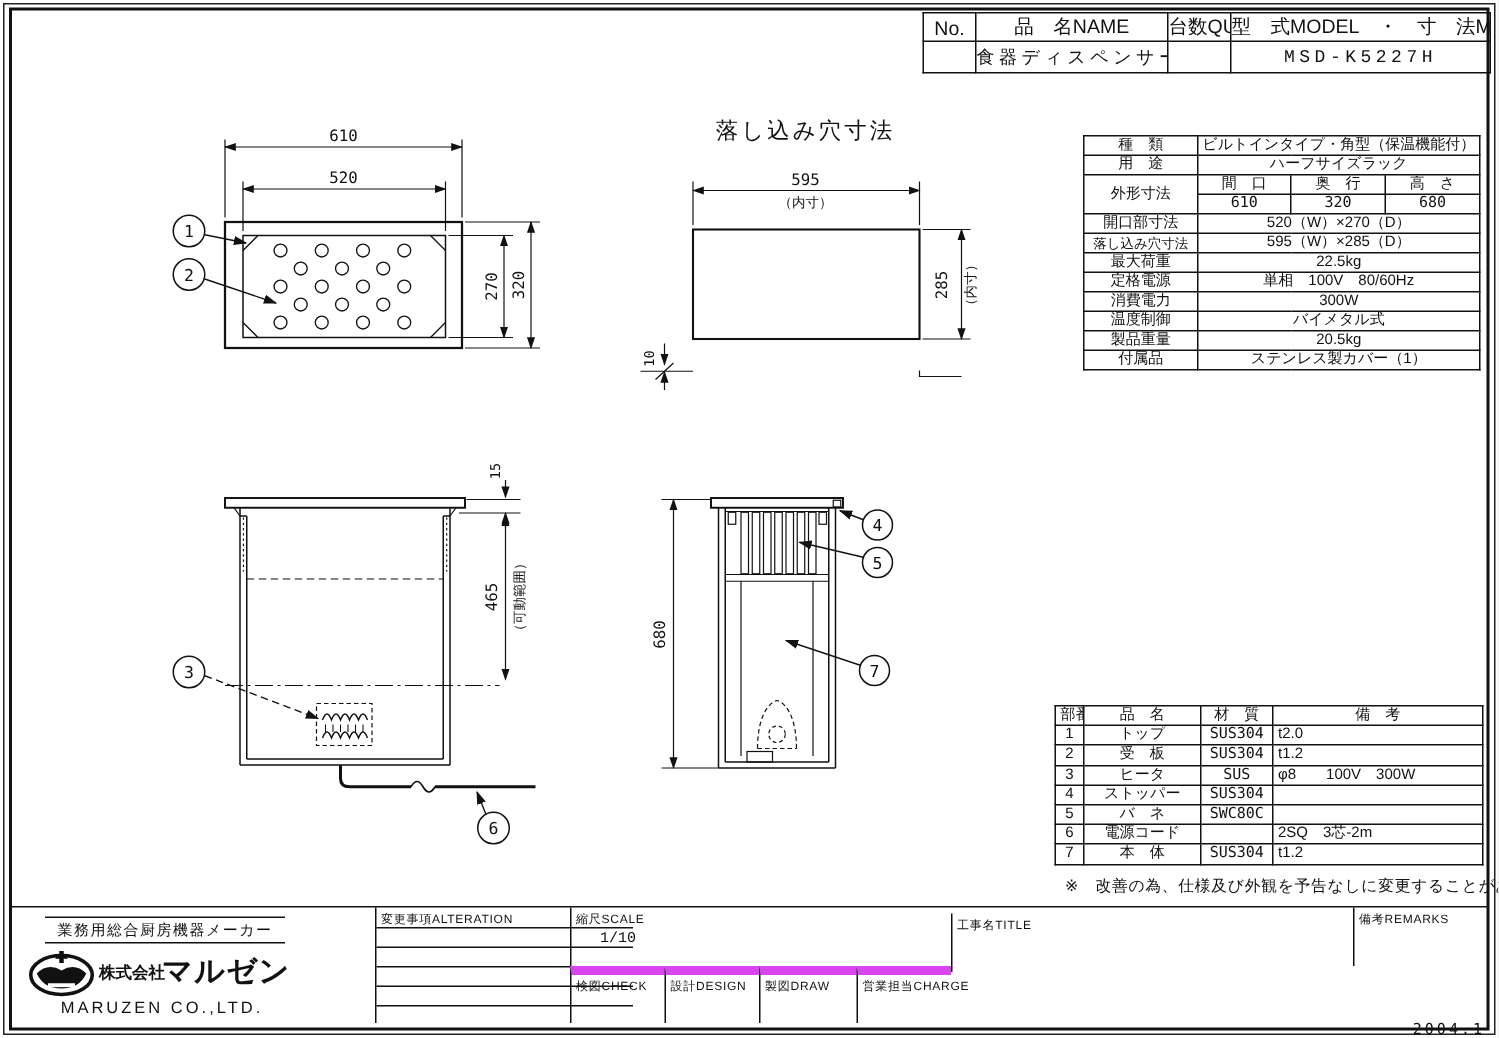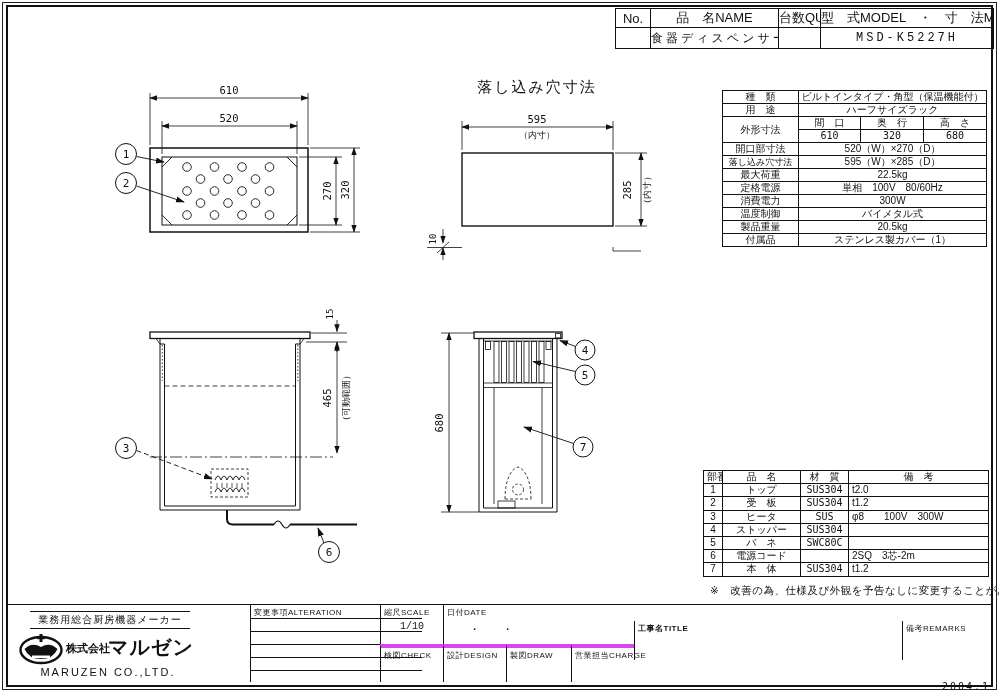--- a/index.html
+++ b/index.html
@@ -27,21 +27,21 @@
   table.parts td{border:1px solid #111;padding:0 3px;white-space:nowrap;overflow:hidden;
                  height:12.2px;line-height:12.2px;}
   .tc{text-align:center;} .tl{text-align:left;}
 
   .note{font-size:10.5px;letter-spacing:0.5px;white-space:nowrap;}
 
   
   .tb{left:8px;top:604px;width:984px;height:77px;border-top:1.5px solid #111;}
   .tbc{position:absolute;border-left:1px solid #111;box-sizing:border-box;}
   .tbc .lbl{position:absolute;left:3px;top:2px;}
-  .tbrow{border-top:4px solid #d946ef;}
+  .tbrow{border-top:6px solid #d946ef;}
   .altline{position:absolute;left:0;height:1px;background:#111;width:100%;}
 
   .val-c{position:absolute;width:100%;text-align:center;}
 
   svg text{fill:#111;}
   .dimtxt{font-family:"DejaVu Sans Mono",monospace;font-size:10.5px;}
   .dimtxt-s{font-family:"DejaVu Sans Mono",monospace;font-size:9px;}
   .jp-s{font-family:"Liberation Sans",sans-serif;font-size:9px;}
   .viewtitle{font-family:"Liberation Serif",serif;font-size:15px;letter-spacing:2px;}
   .balloon-t{font-family:"DejaVu Sans Mono",monospace;font-size:11px;}
@@ -409,28 +409,24 @@
       <div class="altline" style="top:26px;"></div>
       <div class="altline" style="top:39px;"></div>
       <div class="altline" style="top:52px;"></div>
       <div class="altline" style="top:65px;"></div>
     </div>
 
     <div class="tbc" style="left:372px;top:0;width:63px;height:39px;">
       <div class="lbl">縮尺SCALE</div>
       <div class="val-c serif" style="top:16px;font-size:10px;">1/10</div>
     </div>
-    <div class="tbc" style="left:435px;top:0;width:95px;height:39px;">
-      <div class="lbl">日付DATE</div>
-      <div class="val-c" style="top:17px;font-size:11px;">・　　・</div>
-    </div>
-    <div class="tbc" style="left:626px;top:16px;width:268px;height:39px;font-weight:bold;">
+    <div class="tbc" style="left:626px;top:4px;width:268px;height:39px;">
       <div class="lbl">工事名TITLE</div>
     </div>
-    <div class="tbc" style="left:894px;top:16px;width:90px;height:39px;padding-left:35px;">
+    <div class="tbc" style="left:894px;top:0;width:90px;height:39px;padding-left:35px;">
       <div class="lbl">備考REMARKS</div>
     </div>
 
     <div class="tbc tbrow" style="left:372px;top:39px;width:63px;height:38px;">
       <div class="lbl">検図CHECK</div>
     </div>
     <div class="tbc tbrow" style="left:435px;top:39px;width:63px;height:38px;text-decoration:underline;">
       <div class="lbl">設計DESIGN</div>
     </div>
     <div class="tbc tbrow" style="left:498px;top:39px;width:65px;height:38px;">

